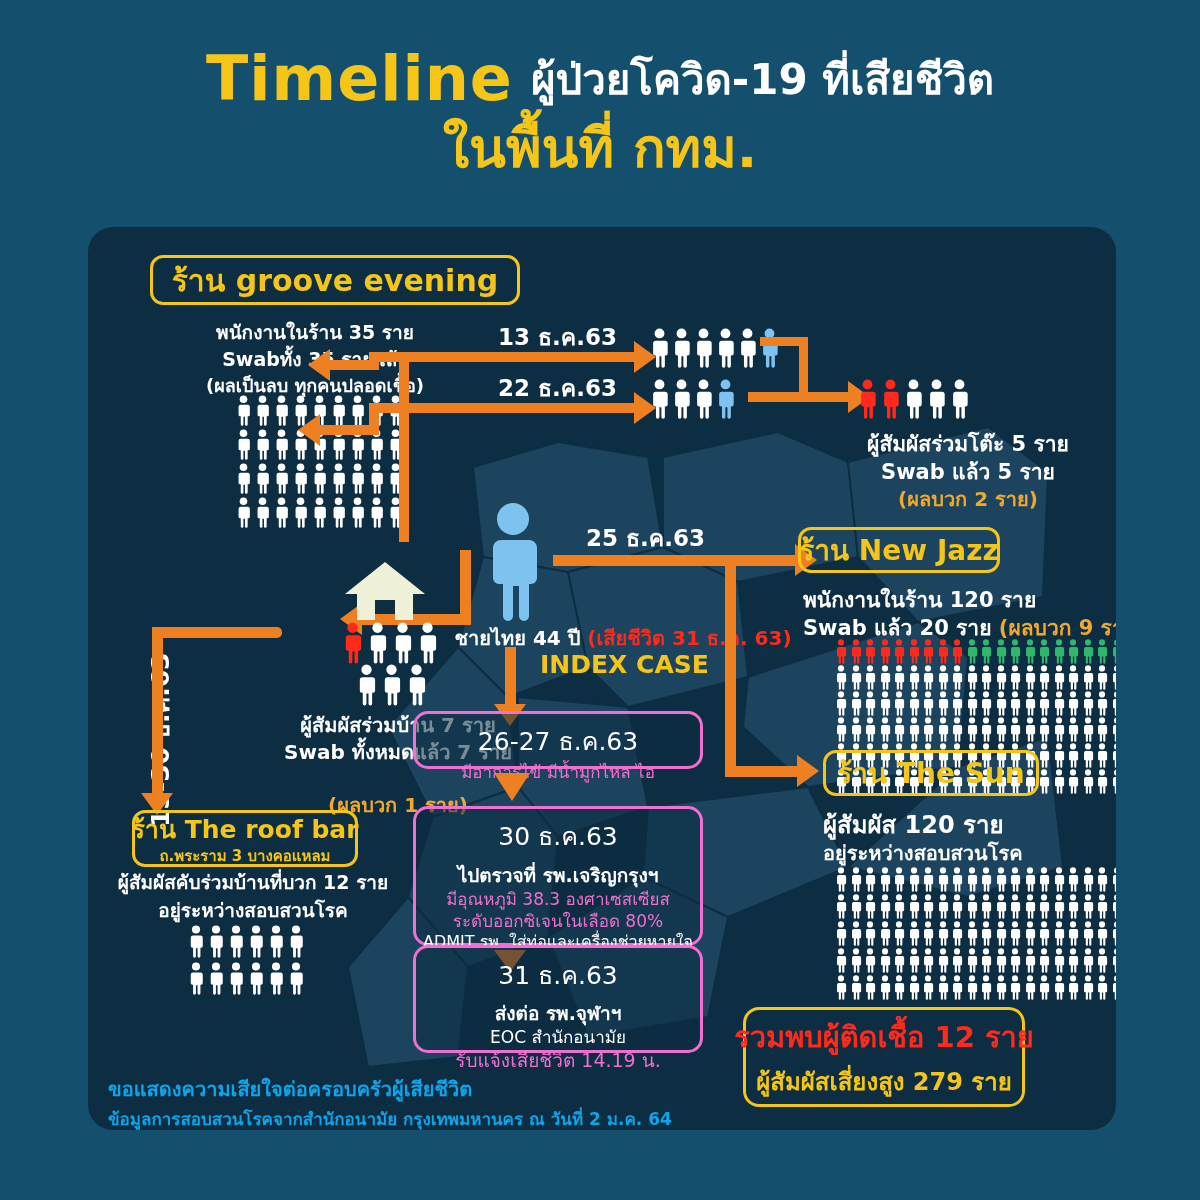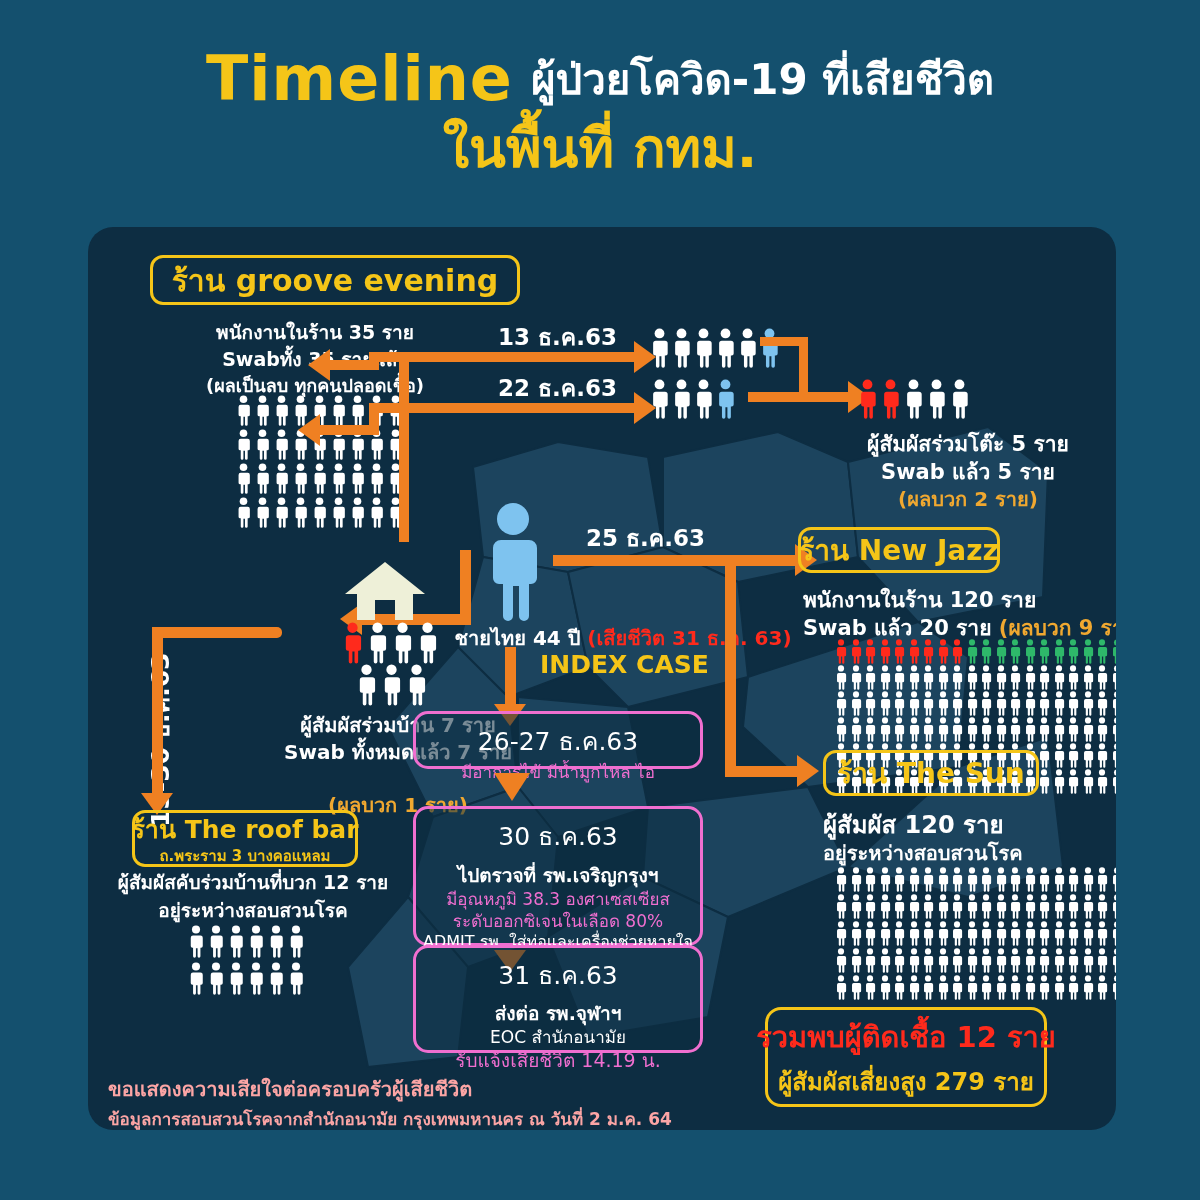--- a/index.html
+++ b/index.html
@@ -91,21 +91,21 @@
   .house { position: absolute; }
 
   
   .sumbox {
     position: absolute; border: 3px solid #f5c518; border-radius: 16px;
     display: flex; flex-direction: column; align-items: center; justify-content: center;
   }
   .sumbox .l1 { color: #ff2a1c; font-size: 29px; font-weight: bold; white-space: nowrap; }
   .sumbox .l2 { color: #f5c518; font-size: 24px; font-weight: bold; white-space: nowrap; margin-top: 2px; }
 
-  .footer { position: absolute; color: #fca5a5; white-space: nowrap; }
+  .footer { position: absolute; color: #0ea5e9; white-space: nowrap; }
   .footer .f1 { font-size: 20px; font-weight: bold; }
   .footer .f2 { font-size: 17px; font-weight: bold; }
 
   .vlabel {
     position: absolute; color:#ffffff; font-size: 25px; font-weight: bold;
     white-space: nowrap; transform-origin: 0 0; transform: rotate(-90deg);
   }
   .indexcase { position:absolute; color:#f5c518; font-size:25px; font-weight:bold; white-space:nowrap;}
 </style>
 </head>
@@ -1466,21 +1466,21 @@
 
   <div class="oarrow ar-down" style="left:406px; top:723px; border-top-width:22px; border-left-width:16px; border-right-width:16px;"></div>
 
   <div class="pbox" style="left:325px; top:718px; width:290px; height:108px;">
     <div class="ttl">31 ธ.ค.63</div>
     <div class="lnw" style="margin-top:6px; font-size:19px; font-weight:bold;">ส่งต่อ รพ.จุฬาฯ</div>
     <div class="lnw">EOC สำนักอนามัย</div>
     <div class="ln" style="font-size:19px;">รับแจ้งเสียชีวิต 14.19 น.</div>
   </div>
 
-  <div class="sumbox" style="left:677px; top:780px; width:282px; height:100px;">
+  <div class="sumbox" style="left:655px; top:780px; width:282px; height:100px;">
     <div class="l1">รวมพบผู้ติดเชื้อ 12 ราย</div>
     <div class="l2">ผู้สัมผัสเสี่ยงสูง 279 ราย</div>
   </div>
 
   <div class="footer" style="left:20px; top:846px;">
     <div class="f1">ขอแสดงความเสียใจต่อครอบครัวผู้เสียชีวิต</div>
     <div class="f2">ข้อมูลการสอบสวนโรคจากสำนักอนามัย กรุงเทพมหานคร ณ วันที่ 2 ม.ค. 64</div>
   </div>
 
 </div>

